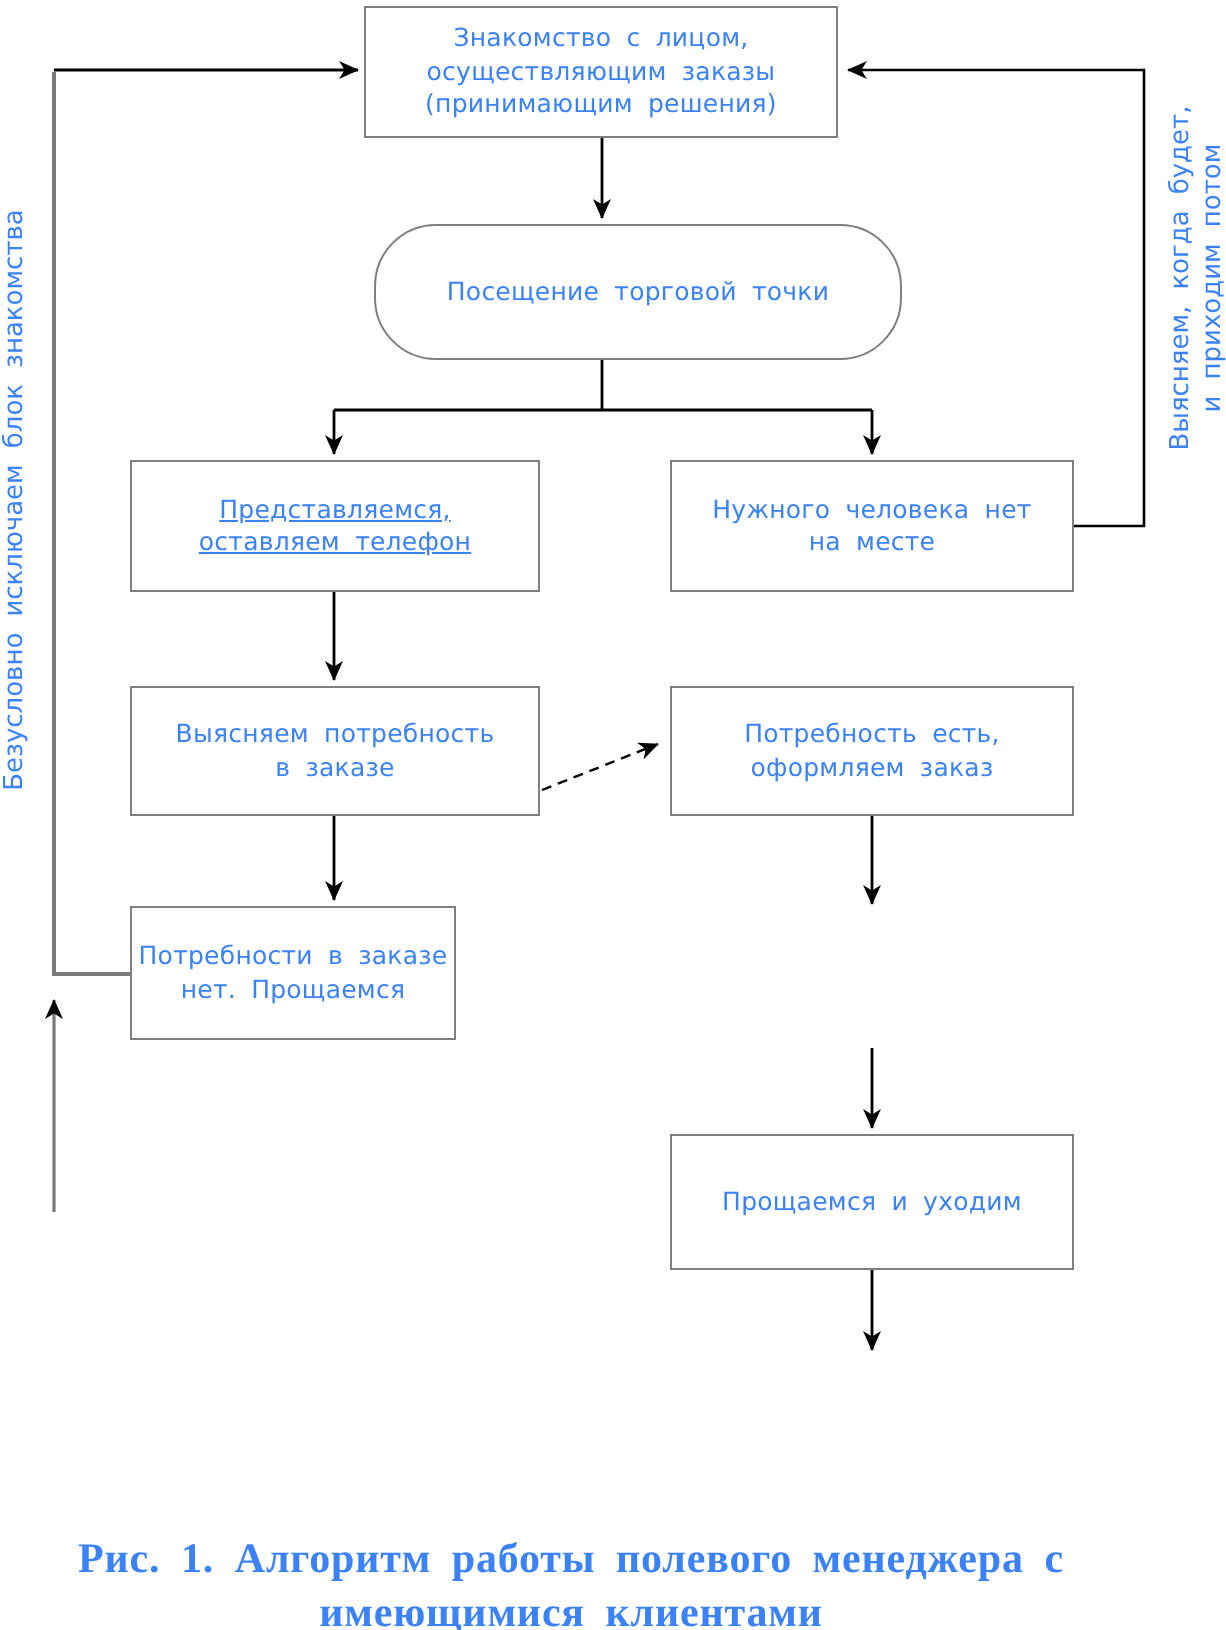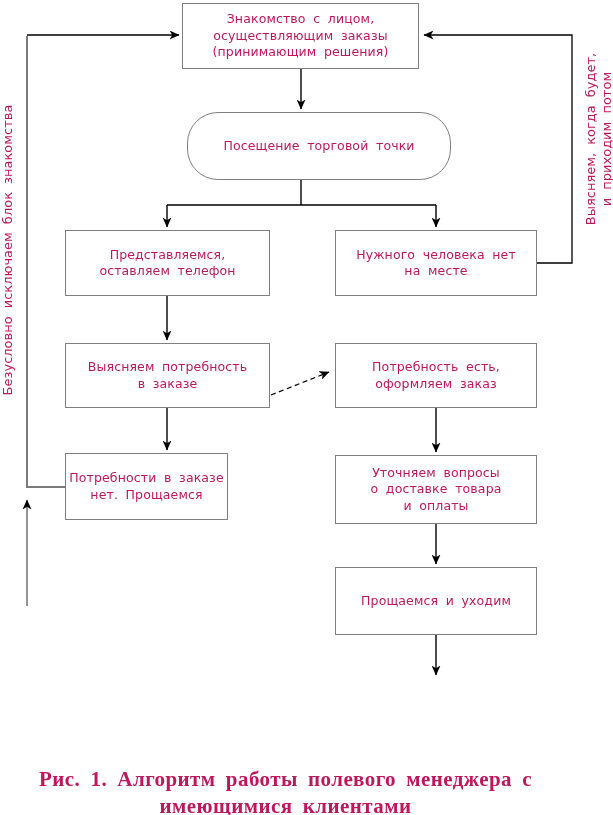--- a/index.html
+++ b/index.html
@@ -7,21 +7,21 @@
     padding: 0;
     background: #ffffff;
   }
   #canvas {
     position: relative;
     width: 613px;
     height: 815px;
     background: #ffffff;
     overflow: hidden;
     font-family: "DejaVu Sans", sans-serif;
-    color: #be185d;
+    color: #3b82f6;
   }
   #connectors {
     position: absolute;
     left: 0; top: 0;
     width: 613px; height: 815px;
     pointer-events: none;
   }
   .node {
     position: absolute;
     box-sizing: border-box;
@@ -32,21 +32,21 @@
     justify-content: center;
     text-align: center;
     font-size: 12.5px;
     line-height: 1.32;
     white-space: pre-line;
     word-spacing: 0.28em;
     letter-spacing: 0.01em;
   }
   #node-intro     { left: 182px; top: 3px;   width: 237px; height: 66px; }
   #node-visit     { left: 187px; top: 112px; width: 264px; height: 68px; border-radius: 31px; }
-  #node-introduce { left: 65px;  top: 230px; width: 205px; height: 66px; }
+  #node-introduce { left: 65px;  top: 230px; width: 205px; height: 66px; text-decoration: underline; }
   #node-absent    { left: 335px; top: 230px; width: 202px; height: 66px; }
   #node-find-need { left: 65px;  top: 343px; width: 205px; height: 65px; }
   #node-need-yes  { left: 335px; top: 343px; width: 202px; height: 65px; }
   #node-need-no   { left: 65px;  top: 453px; width: 163px; height: 67px; }
   #node-delivery  { left: 335px; top: 455px; width: 202px; height: 69px; }
   #node-goodbye   { left: 335px; top: 567px; width: 202px; height: 68px; }
   #node-transfer  { left: 335px; top: 678px; width: 202px; height: 67px; }
 
   .side-label {
     position: absolute;
@@ -131,23 +131,20 @@
 
   <div class="node" id="node-find-need">Выясняем потребность
 в заказе</div>
 
   <div class="node" id="node-need-yes">Потребность есть,
 оформляем заказ</div>
 
   <div class="node" id="node-need-no">Потребности в заказе
 нет. Прощаемся</div>
 
-  <div class="node" id="node-delivery">Уточняем вопросы
-о доставке товара
-и оплаты</div>
 
   <div class="node" id="node-goodbye">Прощаемся и уходим</div>
 
 
   <div class="side-label" id="side-label-left">Безусловно исключаем блок знакомства</div>
 
   <div class="side-label" id="side-label-right">Выясняем, когда будет,
 и приходим потом</div>
 
   <div id="caption">Рис. 1. Алгоритм работы полевого менеджера с

